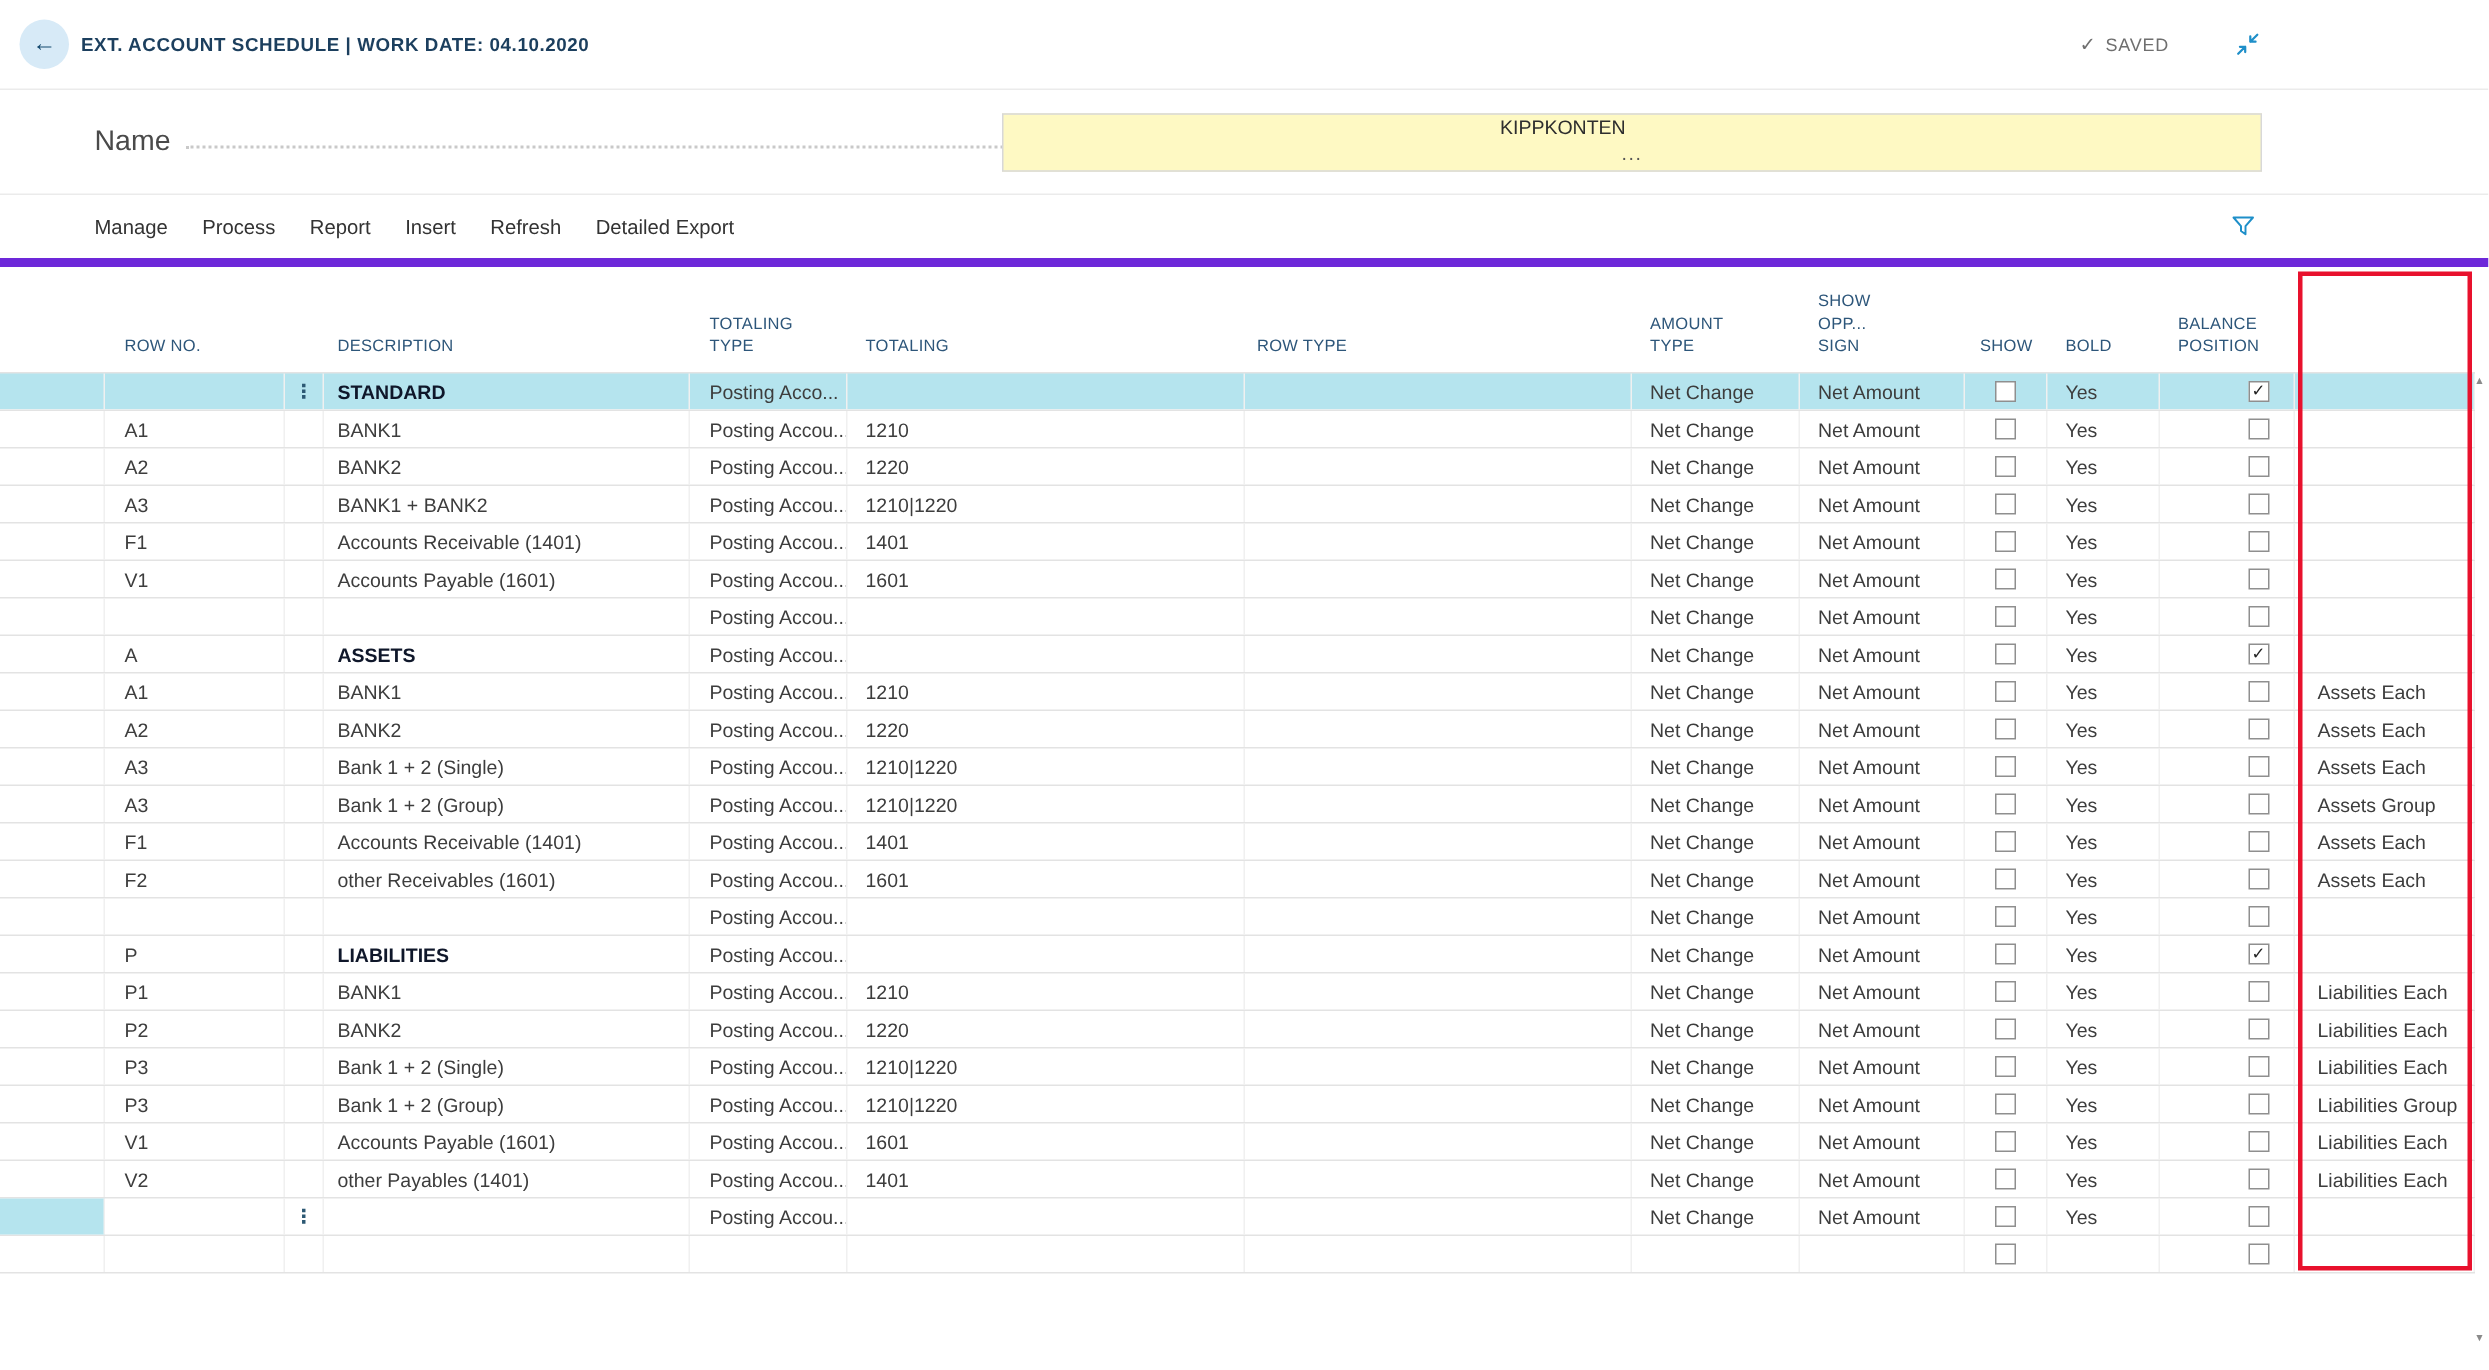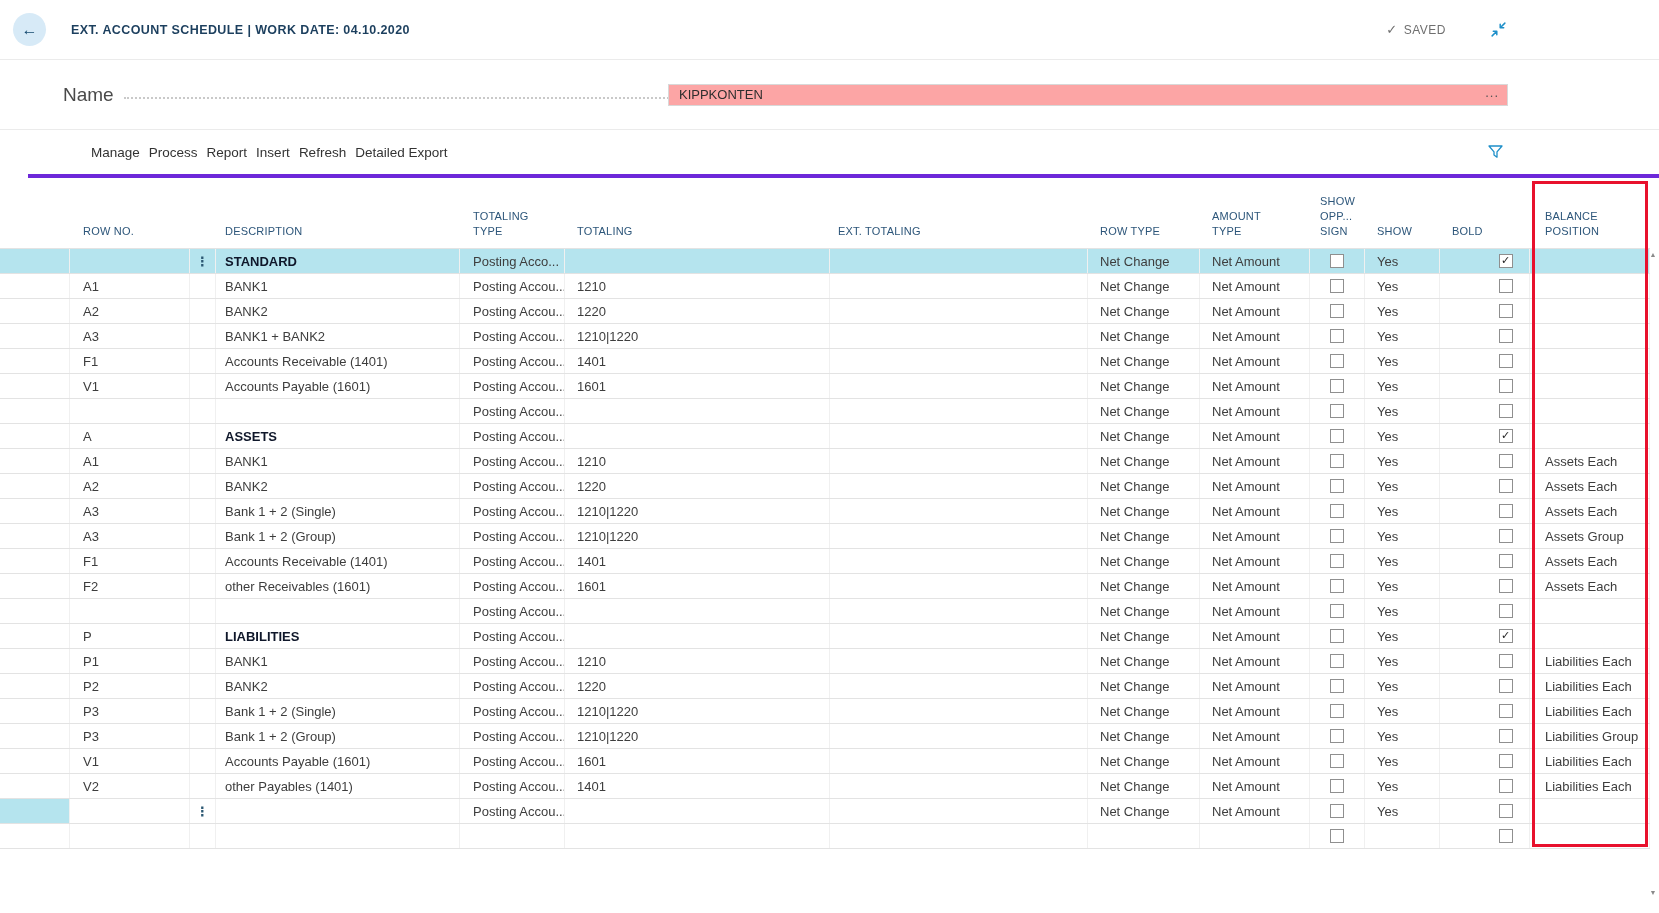--- a/index.html
+++ b/index.html
@@ -26,21 +26,21 @@
     background: #d7eaf7;
     border: none;
     color: #14496f;
     font-size: 16px;
     line-height: 33px;
     text-align: center;
     cursor: pointer;
     flex: none;
   }
   .page-title {
-    margin-left: 25px;
+    margin-left: 8px;
     font-size: 12.5px;
     font-weight: 700;
     letter-spacing: 0.4px;
     color: #1c3f5e;
   }
   .topbar-right {
     margin-left: auto;
     display: flex;
     align-items: center;
     gap: 44px;
@@ -73,25 +73,26 @@
     border-bottom: 2px dotted #c9c9c9;
     margin-top: 6px;
     flex: none;
   }
   .name-input-wrap {
     position: absolute;
     left: 668px;
     top: 50%;
     transform: translateY(-50%);
     width: 840px;
-    height: 22px;
+    height: 39px;
     border: 1px solid #d8d8d8;
     display: flex;
     align-items: center;
-    background: #fca5a5;
+    background: #fef9c3;
+    flex-direction: column;
   }
   .name-input {
     flex: 1;
     border: none;
     outline: none;
     font-family: inherit;
     font-size: 13px;
     color: #2e2e2e;
     padding: 0 10px;
     background: transparent;
@@ -104,25 +105,24 @@
     letter-spacing: 1px;
     padding: 0 8px 4px 8px;
     cursor: pointer;
   }
 
   
   .action-bar {
     height: 48px;
     display: flex;
     align-items: center;
-    gap: 9px;
+    gap: 23px;
     padding-left: 63px;
-    border-bottom: 4px solid #6d28d9;
+    border-bottom: 6px solid #6d28d9;
     position: relative;
-    margin-left: 28px;
   }
   .action-item {
     font-size: 13.5px;
     color: #333;
     cursor: pointer;
     white-space: nowrap;
   }
   .filter-btn {
     margin-left: auto;
     margin-right: 155px;
@@ -288,21 +288,20 @@
 
 <div class="grid">
   <div class="grid-header">
     <div class="hcell"></div>
     <div class="hcell">ROW NO.</div>
     <div class="hcell"></div>
     <div class="hcell">DESCRIPTION</div>
     <div class="hcell">TOTALING
 TYPE</div>
     <div class="hcell">TOTALING</div>
-    <div class="hcell">EXT. TOTALING</div>
     <div class="hcell">ROW TYPE</div>
     <div class="hcell">AMOUNT
 TYPE</div>
     <div class="hcell">SHOW
 OPP...
 SIGN</div>
     <div class="hcell">SHOW</div>
     <div class="hcell">BOLD</div>
     <div class="hcell">BALANCE
 POSITION</div>

